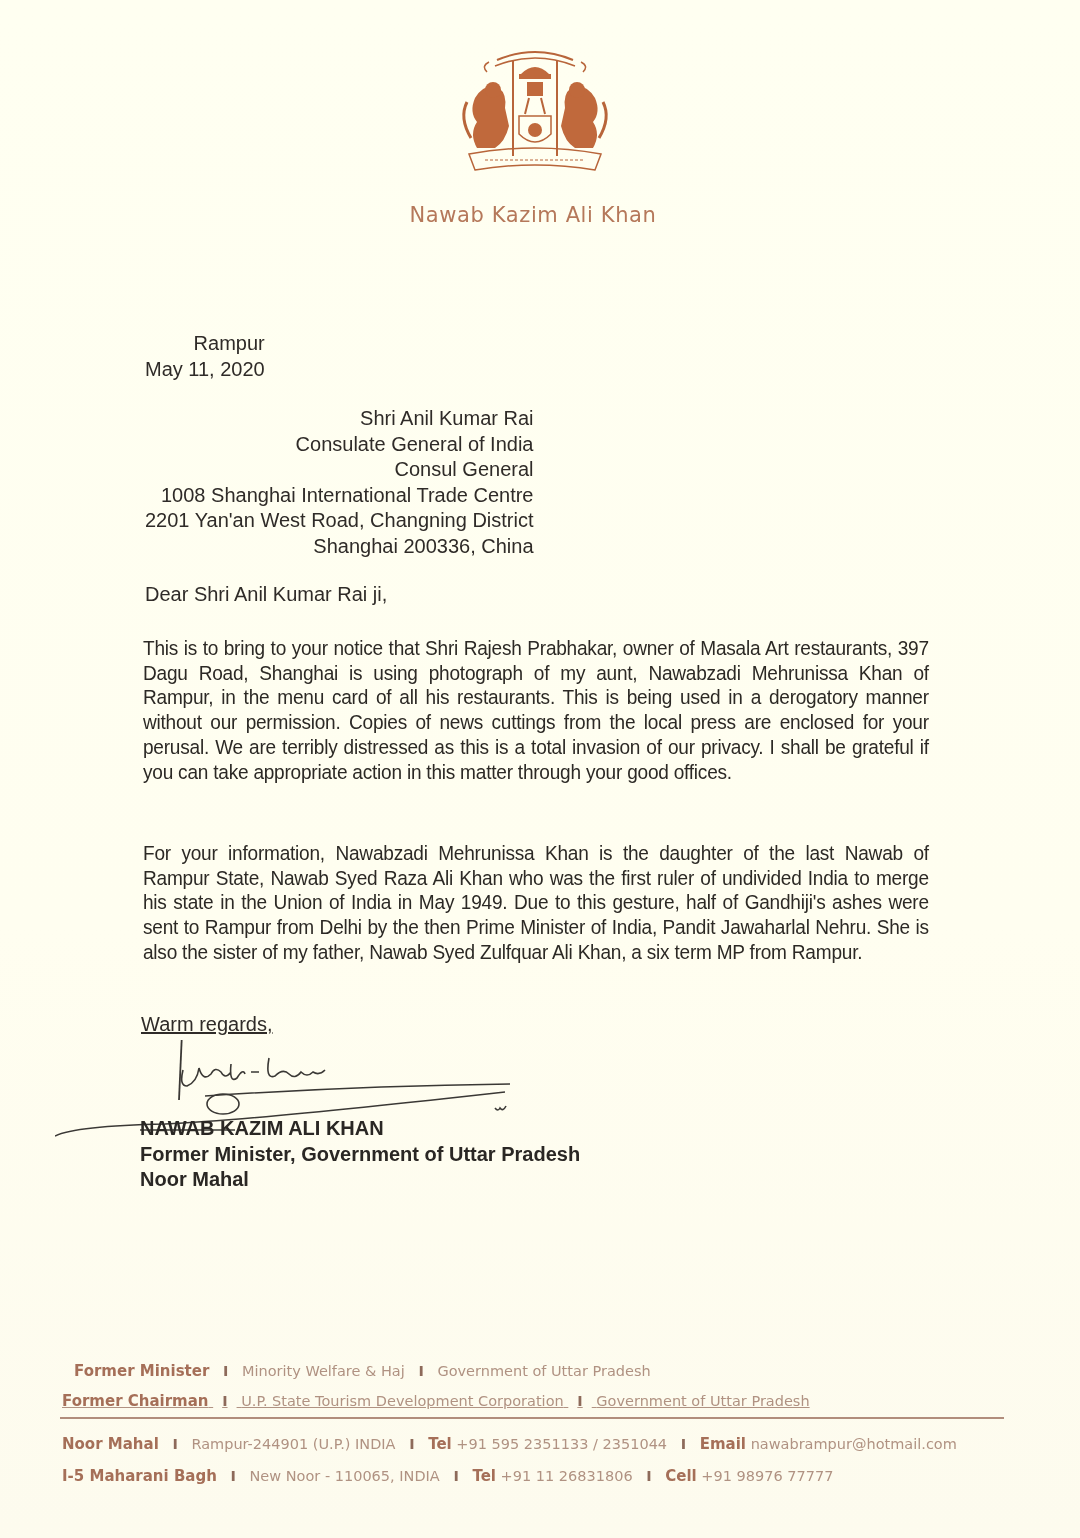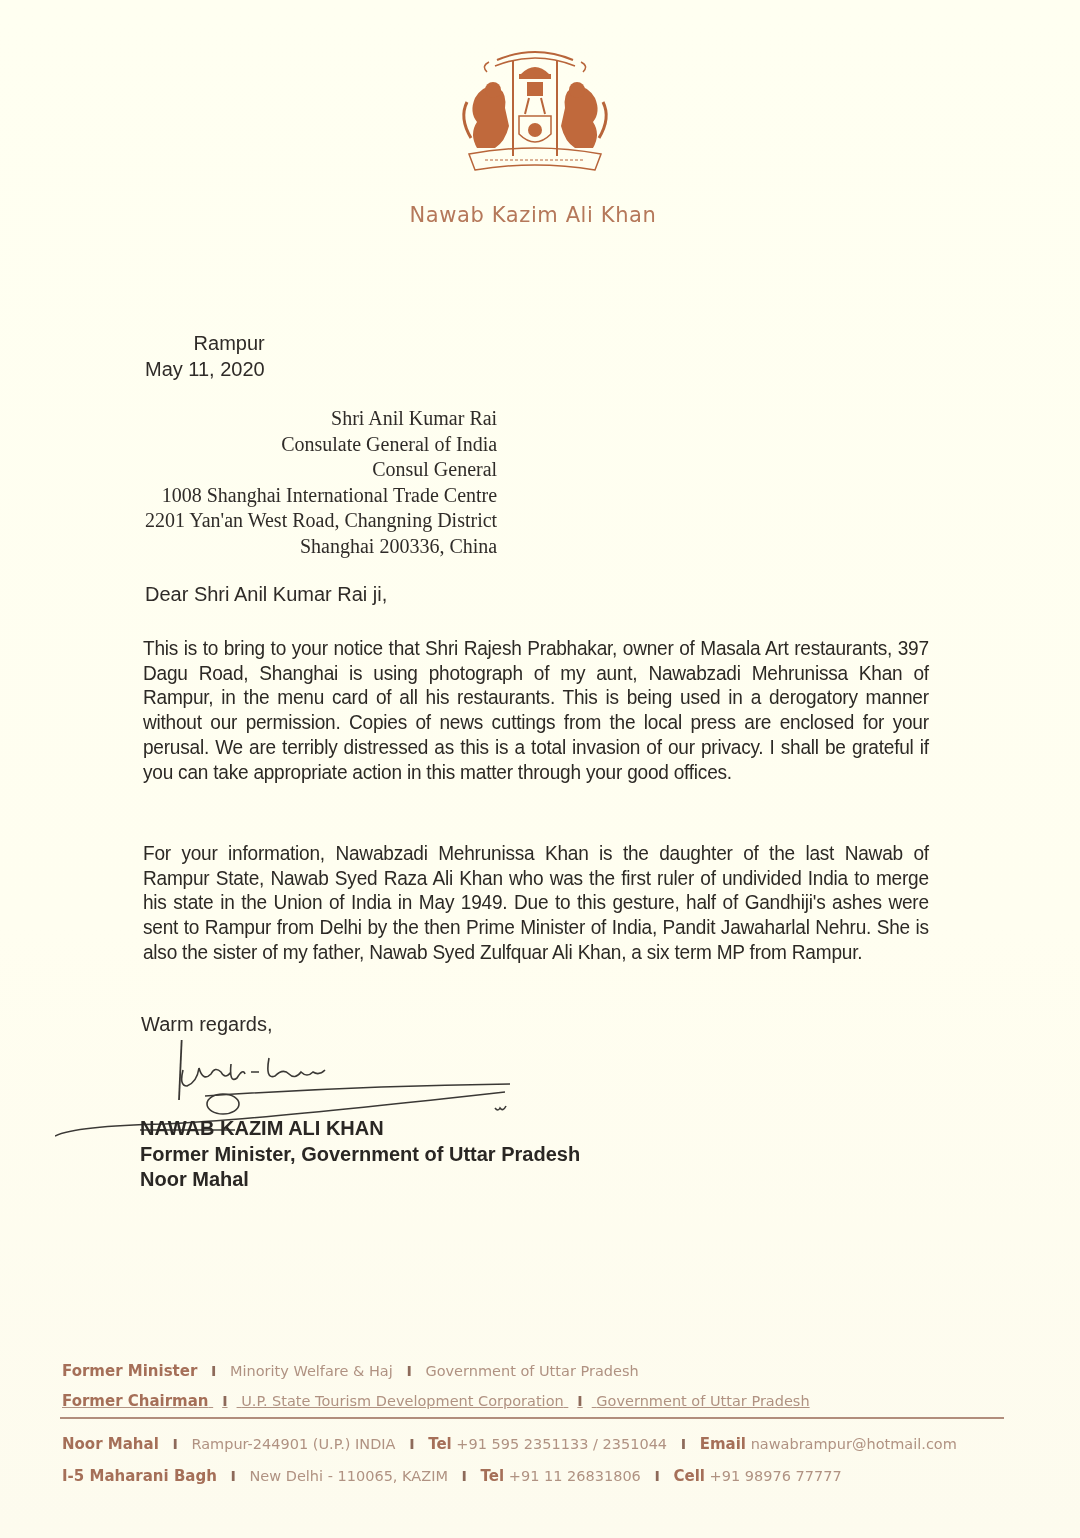--- a/index.html
+++ b/index.html
@@ -16,40 +16,40 @@
     .crest { position: absolute; left: 455px; top: 38px; width: 160px; height: 140px; }
     .crest svg { width: 100%; height: 100%; }
     .letterhead-name {
       position: absolute; left: 0; width: 1066px; top: 203px;
       text-align: center; font-size: 21px; letter-spacing: 0.6px;
       color: #b5785a; font-family: "DejaVu Sans", sans-serif;
     }
 
     .block { position: absolute; left: 145px; font-size: 20px; line-height: 25.5px; color: #2f2b28; text-align: right; }
     .place-date { top: 331px; }
-    .recipient { top: 406px; font-family: Liberation Serif, serif; }
+    .recipient { top: 406px; }
     .salutation { top: 582px; }
     .para {
       position: absolute; left: 143px; width: 786px;
       font-size: 20.5px; line-height: 24.7px; text-align: justify;
       color: #2c2925; letter-spacing: -0.25px;
       font-family: "Liberation Sans Narrow", "Liberation Sans", sans-serif;
       transform: scaleX(0.93); transform-origin: left top; width: 845px;
     }
     .para1 { top: 636px; }
     .para2 { top: 841px; }
-    .closing { position: absolute; left: 141px; top: 1013px; font-size: 20px; color: #2f2b28; }
+    .closing { position: absolute; left: 141px; top: 1013px; font-size: 20px; color: #2f2b28; text-decoration: underline; }
     .signature { position: absolute; left: 55px; top: 1040px; width: 470px; height: 100px; }
     .sign-block { position: absolute; left: 140px; top: 1116px; font-weight: bold; font-size: 20px; line-height: 25.5px; color: #2a2724; }
     .sign-block div { white-space: nowrap; }
 
     .footer { position: absolute; left: 62px; font-family: "DejaVu Sans", sans-serif; font-size: 14.5px; color: #b09282; white-space: nowrap; }
     .footer b { color: #a56f58; font-weight: bold; font-size: 15px; }
     .footer .sep { color: #8d6a5a; margin: 0 9px; font-weight: bold; }
-    .f1 { top: 1362px; }
+    .f1 { top: 1362px; margin-left: 12px; }
     .f2 { top: 1392px; text-decoration: underline; }
     .rule { position: absolute; left: 60px; top: 1417px; width: 944px; height: 2px; background: #b18d7c; }
     .f3 { top: 1435px; }
     .f4 { top: 1467px; }
   </style>
 </head>
 <body>
 
 <div class="page">
 
@@ -152,21 +152,21 @@
     <b>Tel</b>
     <span>+91 595 2351133 / 2351044</span>
     <span class="sep">I</span>
     <b>Email</b>
     <span>nawabrampur@hotmail.com</span>
   </div>
 
   <div class="footer f4">
     <b>I-5 Maharani Bagh</b>
     <span class="sep">I</span>
-    <span>New Delhi - 110065, KAZIM</span>
+    <span>New Noor - 110065, INDIA</span>
     <span class="sep">I</span>
     <b>Tel</b>
     <span>+91 11 26831806</span>
     <span class="sep">I</span>
     <b>Cell</b>
     <span>+91 98976 77777</span>
   </div>
 
 </div>
 

